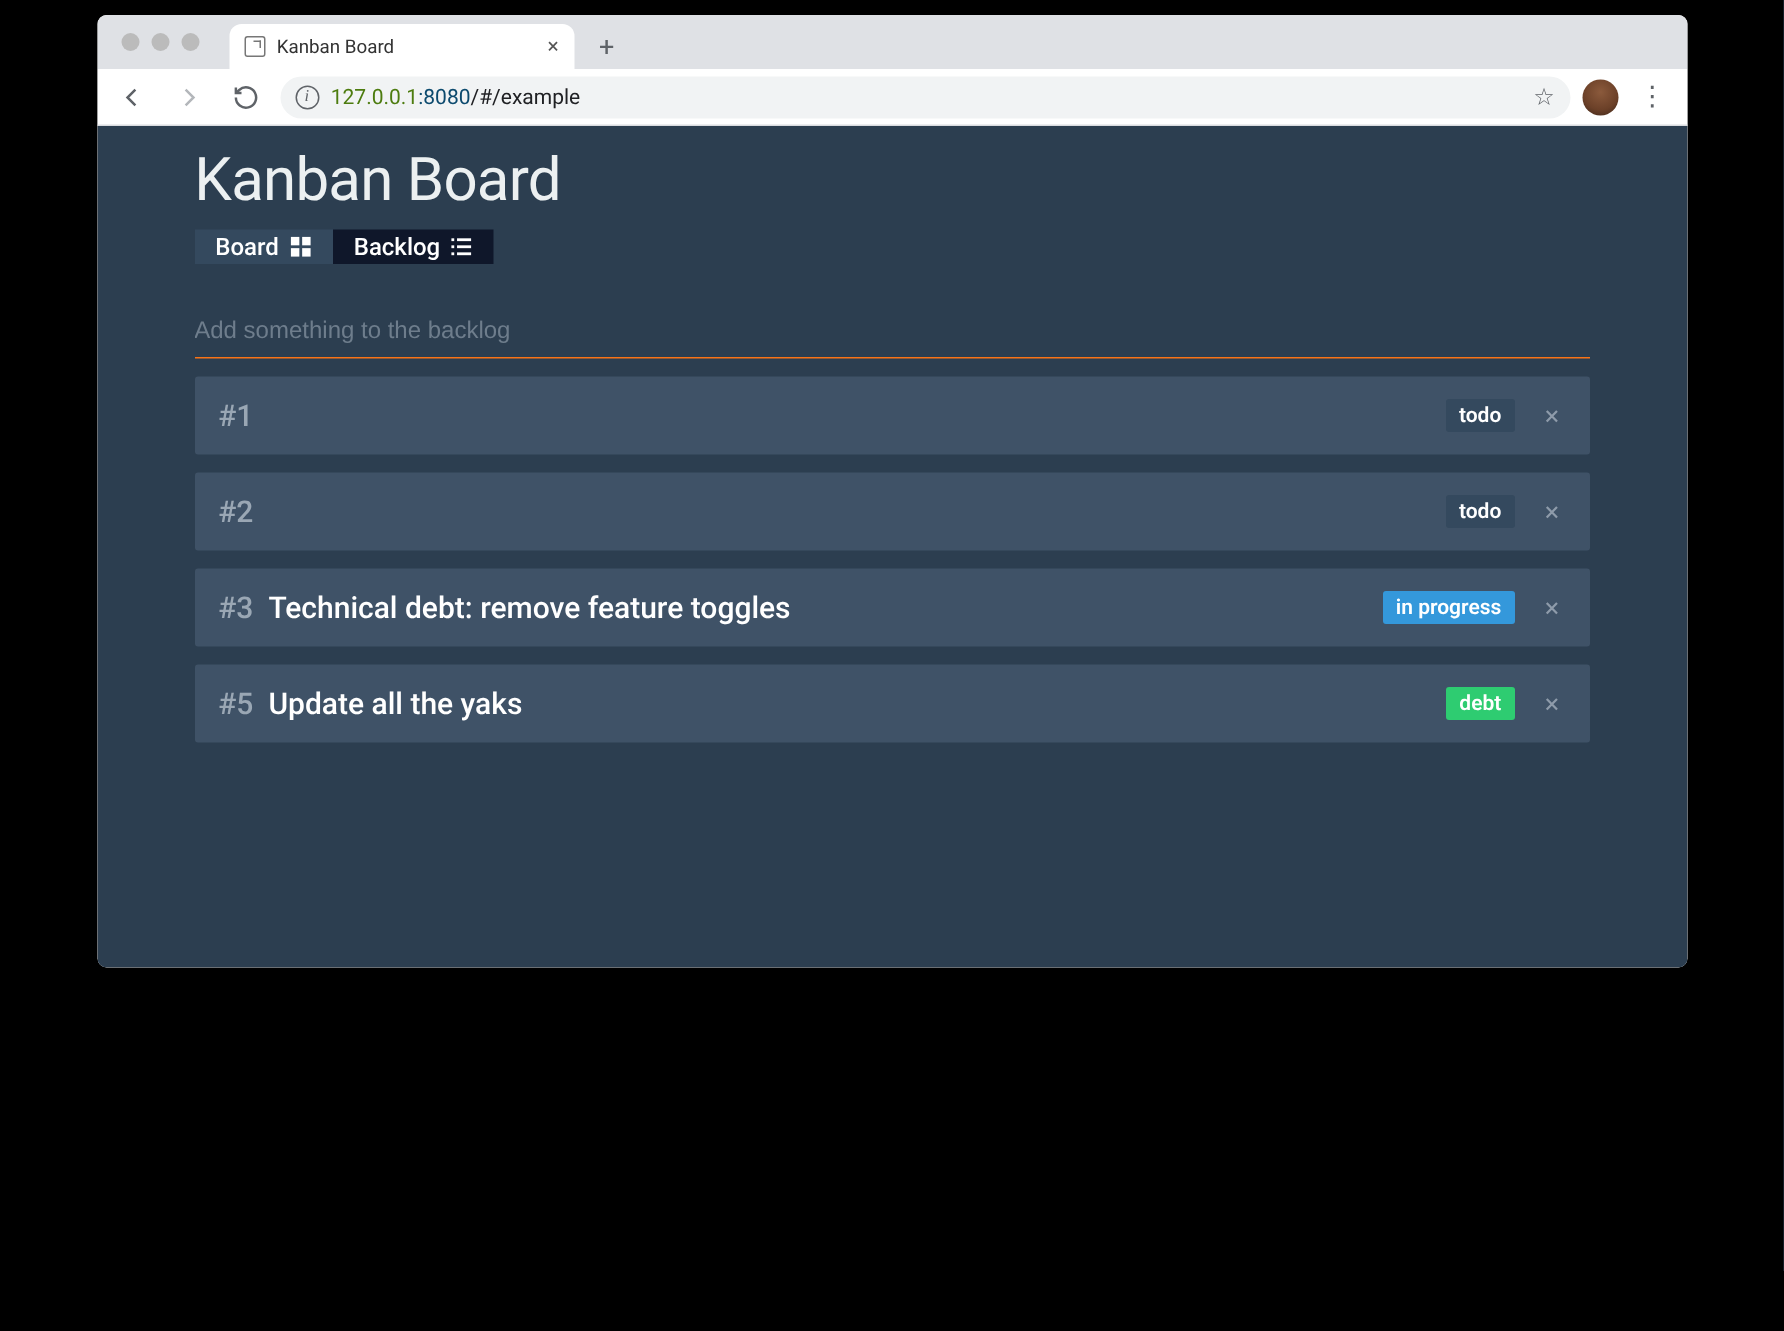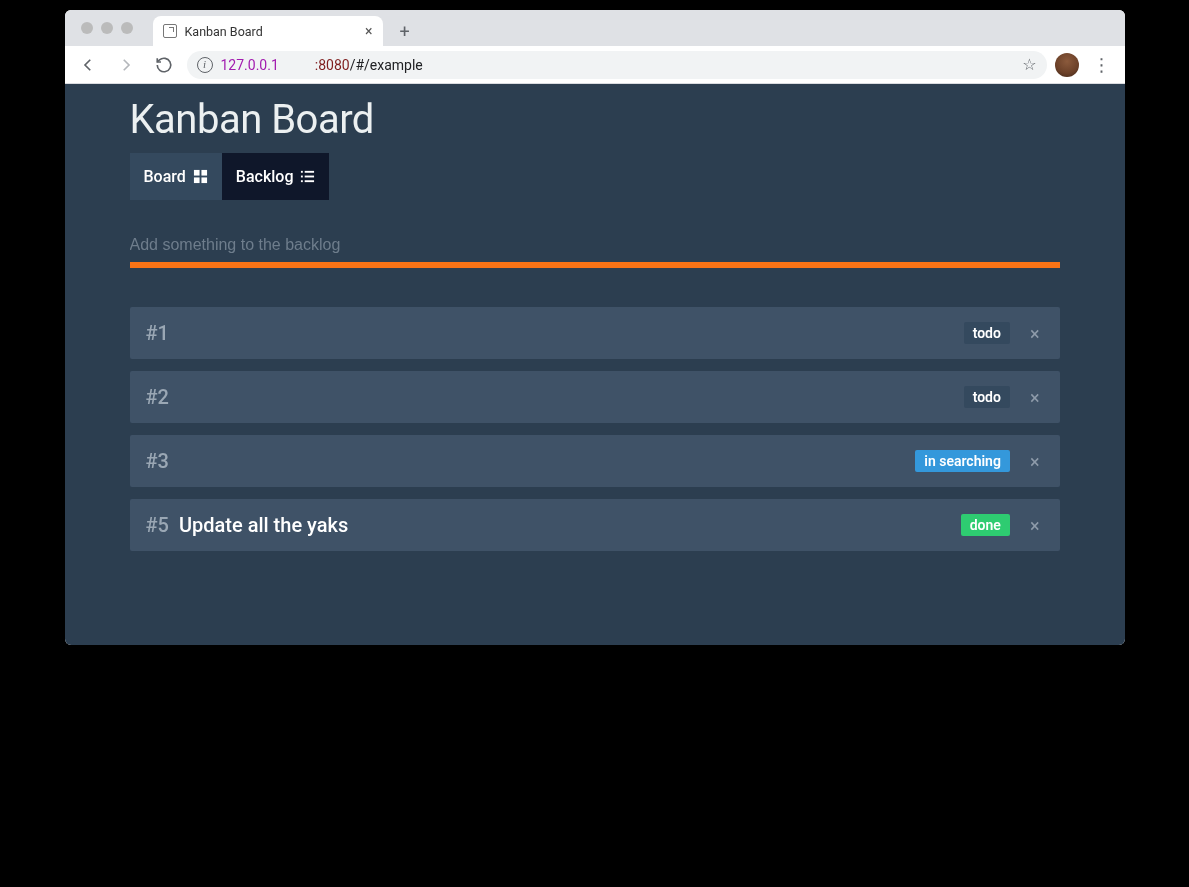--- a/index.html
+++ b/index.html
@@ -107,22 +107,22 @@
       gap:8px;
       font-size:14px;
       color:#202124;
     }
     .info-icon {
       width:16px;height:16px;border:1.4px solid #5f6368;border-radius:50%;
       display:flex;align-items:center;justify-content:center;
       font-size:11px;color:#5f6368;font-family:Georgia,serif;font-style:italic;
       line-height:1;
     }
-    .url-host { color:#a21caf; }
-    .url-port { color:#7f1d1d;margin-left:36px; }
+    .url-host { color:#4d7c0f; }
+    .url-port { color:#0c4a6e; }
     .url-path { color:#202124; }
     .star-icon { color:#5f6368; font-size:16px; margin-left:auto; cursor:pointer;}
     .avatar {
       width:24px;height:24px;border-radius:50%;
       background: radial-gradient(circle at 50% 35%, #8b5a3c 0%, #6b4028 60%, #3a2418 100%);
       cursor:pointer;
     }
     .kebab {
       width:30px;height:30px;display:flex;align-items:center;justify-content:center;
       color:#5f6368;cursor:pointer;font-size:18px;letter-spacing:0;line-height:4px;
@@ -149,43 +149,43 @@
     .page-subtitle {
       font-size: 18px;
       color:#d8dde2;
       font-weight:400;
       margin-bottom: 26px;
     }
     .view-tabs {
       display:flex; gap:0; margin-bottom: 30px;
     }
     .view-tab {
-      padding: 14px 14px;
+      padding: 2px 14px;
       font-size:16px;
       color:#fff;
       display:flex;
       align-items:center;
       gap:7px;
       cursor:pointer;
       font-weight:500;
     }
     .view-tab.board { background:#34495e; }
     .view-tab.backlog { background:#0f172a; }
     .tab-icon { display:inline-flex; }
     .tab-icon svg { width:15px; height:15px; }
     .add-input {
       width:100%;
       background:transparent;
       border:none;
-      border-bottom:6px solid #f97316;
+      border-bottom:1px solid #f97316;
       color:#fff;
       font-size:16px;
       padding:6px 0 8px 0;
       outline:none;
-      margin-bottom: 39px;
+      margin-bottom: 12px;
     }
     .add-input::placeholder { color:#6e7d8c; }
     .card {
       background:#3f5267;
       padding: 14px 16px;
       margin-bottom: 12px;
       display:flex;
       align-items:center;
       gap:10px;
       border-radius:2px;
@@ -298,27 +298,28 @@
             <span class="card-close">×</span>
           </div>
           <div class="card">
             <span class="card-id">#2</span>
             <span class="spacer"></span>
             <span class="badge todo">todo</span>
             <span class="card-close">×</span>
           </div>
           <div class="card">
             <span class="card-id">#3</span>
+            <span class="card-title">Technical debt: remove feature toggles</span>
             <span class="spacer"></span>
-            <span class="badge in-progress">in searching</span>
+            <span class="badge in-progress">in progress</span>
             <span class="card-close">×</span>
           </div>
           <div class="card">
             <span class="card-id">#5</span>
             <span class="card-title">Update all the yaks</span>
             <span class="spacer"></span>
-            <span class="badge done">done</span>
+            <span class="badge done">debt</span>
             <span class="card-close">×</span>
           </div>
         </div>
     </div>
   </div>
 </div>
 
 </body></html>

